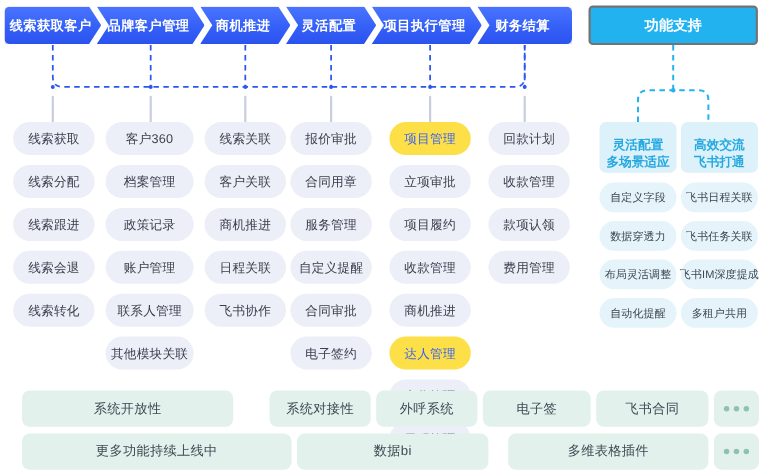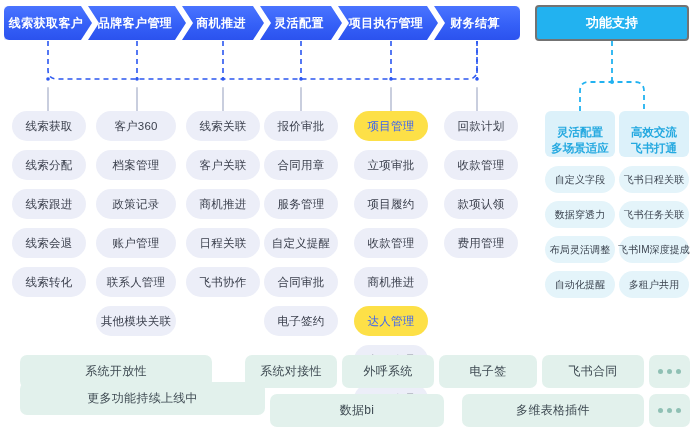--- a/index.html
+++ b/index.html
@@ -224,21 +224,21 @@
       <div class="mint" style="left: 542px; top: 355px; width: 102px; height: 33px;">
         <span>飞书合同</span>
       </div>
       <div class="mint" style="left: 649px; top: 355px; width: 41px; height: 33px;">
         <span class="dots">
           <i></i>
           <i></i>
           <i></i>
         </span>
       </div>
-      <div class="mint" style="left: 20px; top: 382px; width: 245px; height: 33px;">
+      <div class="mint" style="left: 20px; top: 394px; width: 245px; height: 33px;">
         <span>更多功能持续上线中</span>
       </div>
       <div class="mint" style="left: 270px; top: 394px; width: 174px; height: 33px;">
         <span>数据bi</span>
       </div>
       <div class="mint" style="left: 462px; top: 394px; width: 182px; height: 33px;">
         <span>多维表格插件</span>
       </div>
       <div class="mint" style="left: 649px; top: 394px; width: 41px; height: 33px;">
         <span class="dots">

